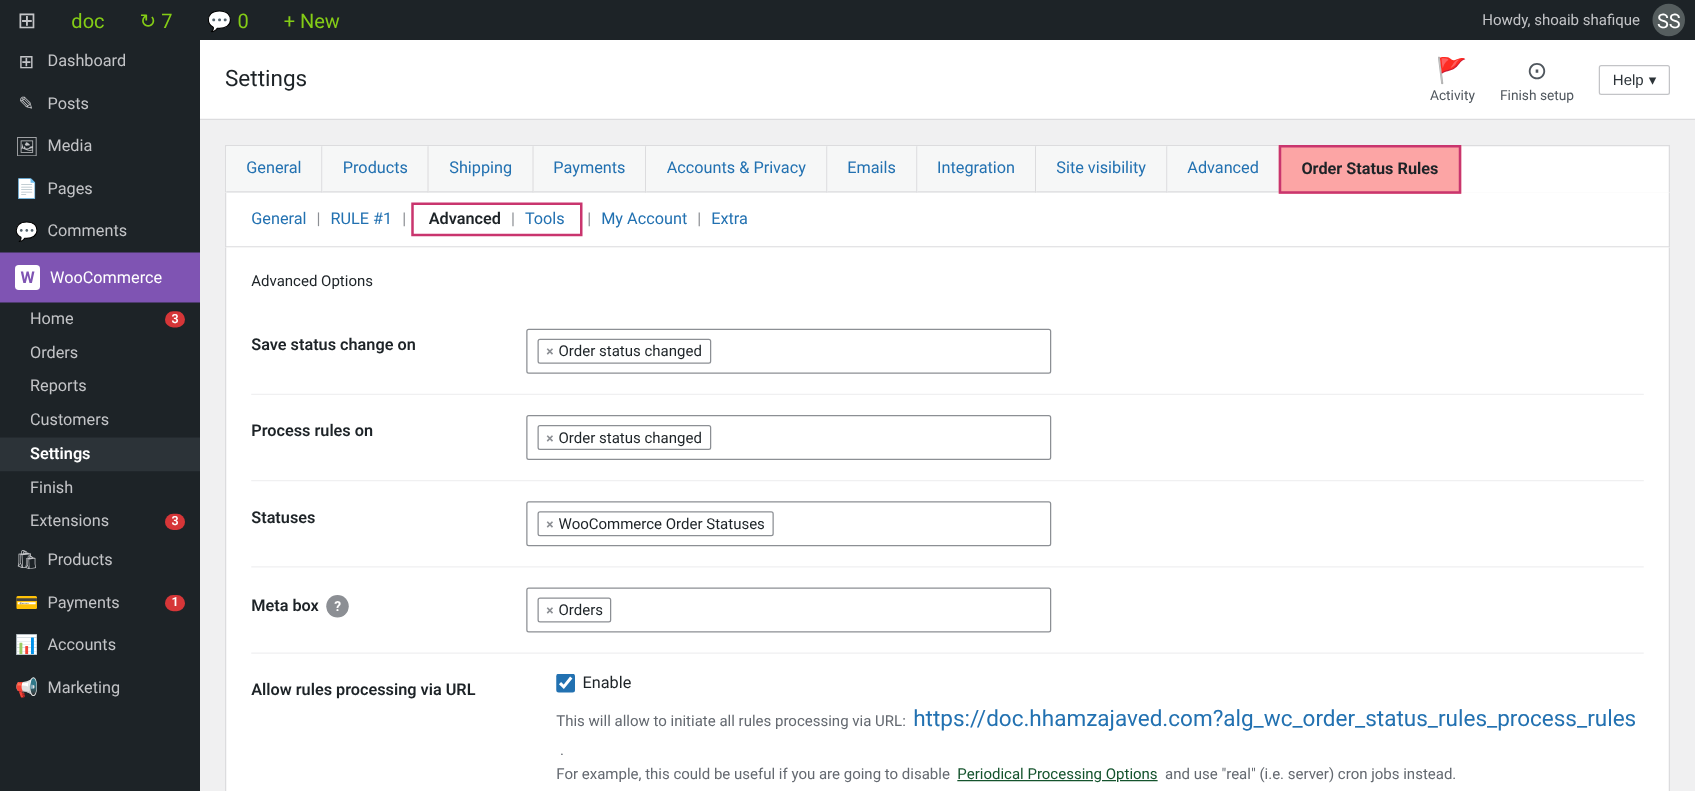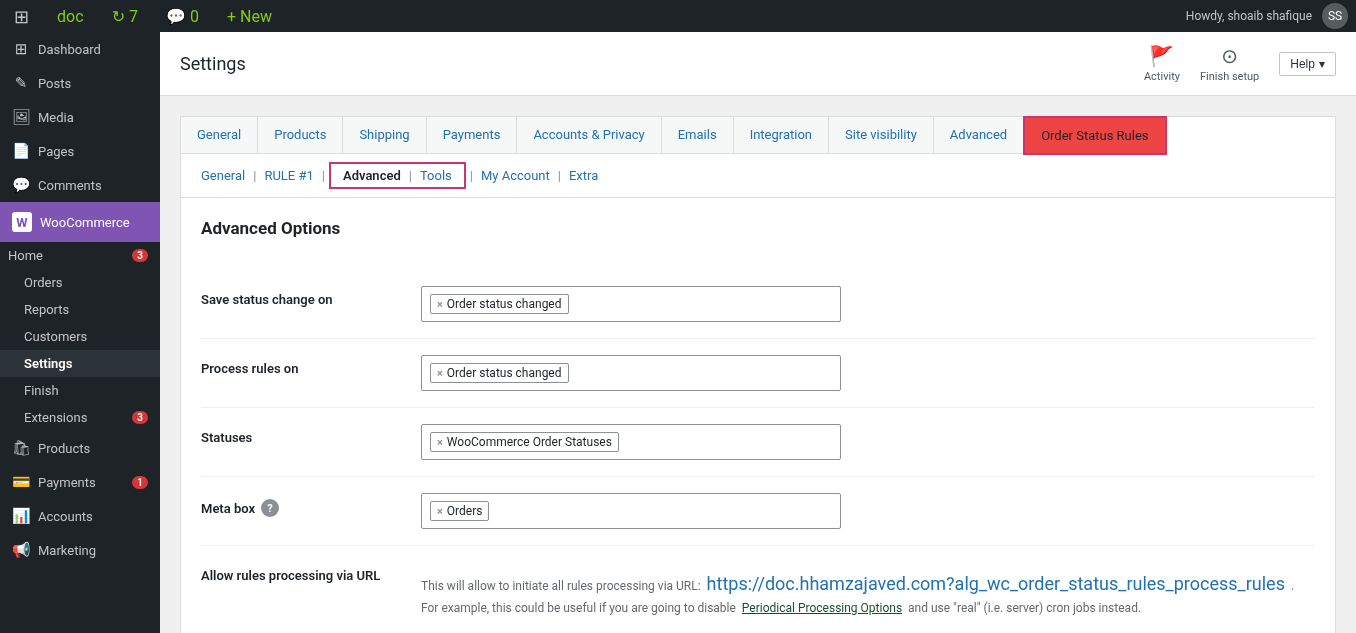--- a/index.html
+++ b/index.html
@@ -22,21 +22,21 @@
       align-items: center;
       gap: 4px;
       font-size: 16px;
       color: #84cc16;
       cursor: pointer;
       padding: 0 6px;
       height: 32px;
     }
     .admin-bar-logo { color: #c3c4c7; font-size: 18px; }
     .admin-bar-right { margin-left: auto; display: flex; align-items: center; gap: 4px; font-size: 12px; color: #c3c4c7; }
-    .admin-bar-avatar { width: 26px; height: 26px; background: #555d5e; border-radius: 50%; display: inline-flex; align-items: center; justify-content: center; color: #fff; font-size: 12px; margin-left: 6px; }
+    .admin-bar-avatar { width: 26px; height: 26px; background: #555d5e; border-radius: 50%; display: inline-flex; align-items: center; justify-content: center; color: #fff; font-size: 16px; margin-left: 6px; }
 
     
     .layout { display: flex; flex: 1; overflow: hidden; }
 
     
     .sidebar {
       width: 160px;
       background: #1d2327;
       color: #c3c4c7;
       flex-shrink: 0;
@@ -106,22 +106,22 @@
       cursor: pointer;
       font-size: 13px;
       color: #2271b1;
       border-right: 1px solid #dcdcde;
       border-bottom: 1px solid #dcdcde;
       background: #f6f7f7;
     }
     .settings-tab.highlighted {
       border: 2px solid #c9356e;
       color: #1d2327;
-      font-weight: 400;
-      background: #ef4444;
+      font-weight: 700;
+      background: #fca5a5;
       margin: -1px;
     }
 
     
     .sub-tabs {
       background: #fff;
       border: 1px solid #dcdcde;
       border-top: none;
       border-bottom: 1px solid #dcdcde;
       padding: 8px 16px;
@@ -146,23 +146,23 @@
     }
 
     
     .settings-panel {
       background: #fff;
       border: 1px solid #dcdcde;
       border-top: none;
       padding: 20px;
     }
     .panel-title {
-      font-size: 17px;
-      font-weight: 700;
-      margin-bottom: 32px;
+      font-size: 12px;
+      font-weight: 400;
+      margin-bottom: 15px;
       color: #1d2327;
     }
 
     
     .setting-row {
       display: flex;
       align-items: flex-start;
       padding: 16px 0;
       border-bottom: 1px solid #f0f0f1;
     }
@@ -274,21 +274,21 @@
     </div>
     <div class="sidebar-item">
       <span class="icon">💬</span>
       <span>Comments</span>
     </div>
 
     <div class="sidebar-item active" style="background:#7f54b3; padding: 10px 12px;">
       <span class="icon" style="font-weight:bold;font-size:13px;background:#fff;color:#7f54b3;border-radius:3px;width:20px;height:20px;display:flex;align-items:center;justify-content:center;">W</span>
       <span>WooCommerce</span>
     </div>
-    <div class="sidebar-item" style="padding: 6px 12px 6px 8px;">
+    <div class="sidebar-item" style="padding: 6px 12px 6px 24px;">
       <span>Home</span>
       <span class="sidebar-badge">3</span>
     </div>
     <div class="sidebar-item" style="padding: 6px 12px 6px 24px;">
       <span>Orders</span>
     </div>
     <div class="sidebar-item" style="padding: 6px 12px 6px 24px;">
       <span>Reports</span>
     </div>
     <div class="sidebar-item" style="padding: 6px 12px 6px 24px;">
@@ -422,23 +422,27 @@
             <div class="tag-input">
               <span class="tag">
                 <span class="tag-x">×</span>
                 <span>Orders</span>
               </span>
             </div>
           </div>
         </div>
 
         <div class="setting-row" style="border-bottom:none; flex-direction: column; align-items:flex-start;">
-          <div style="display:flex; align-items:flex-start; width:100%;">
+          <div style="display:flex; align-items:flex-start; width:100%;gap:24px;">
             <div class="setting-label">Allow rules processing via URL</div>
             <div class="setting-control">
+              <label class="checkbox-label">
+                <input type="checkbox" checked="" style="">
+                <span>Enable</span>
+              </label>
               <div class="info-text">
                 <span>This will allow to initiate all rules processing via URL:&nbsp;</span>
                 <span class="info-url">https://doc.hhamzajaved.com?alg_wc_order_status_rules_process_rules</span>
                 <span>&nbsp;.</span>
                 <br>
                 <span>For example, this could be useful if you are going to disable&nbsp;</span>
                 <span class="info-link">Periodical Processing Options</span>
                 <span>&nbsp;and use "real" (i.e. server) cron jobs instead.</span>
               </div>
             </div>

